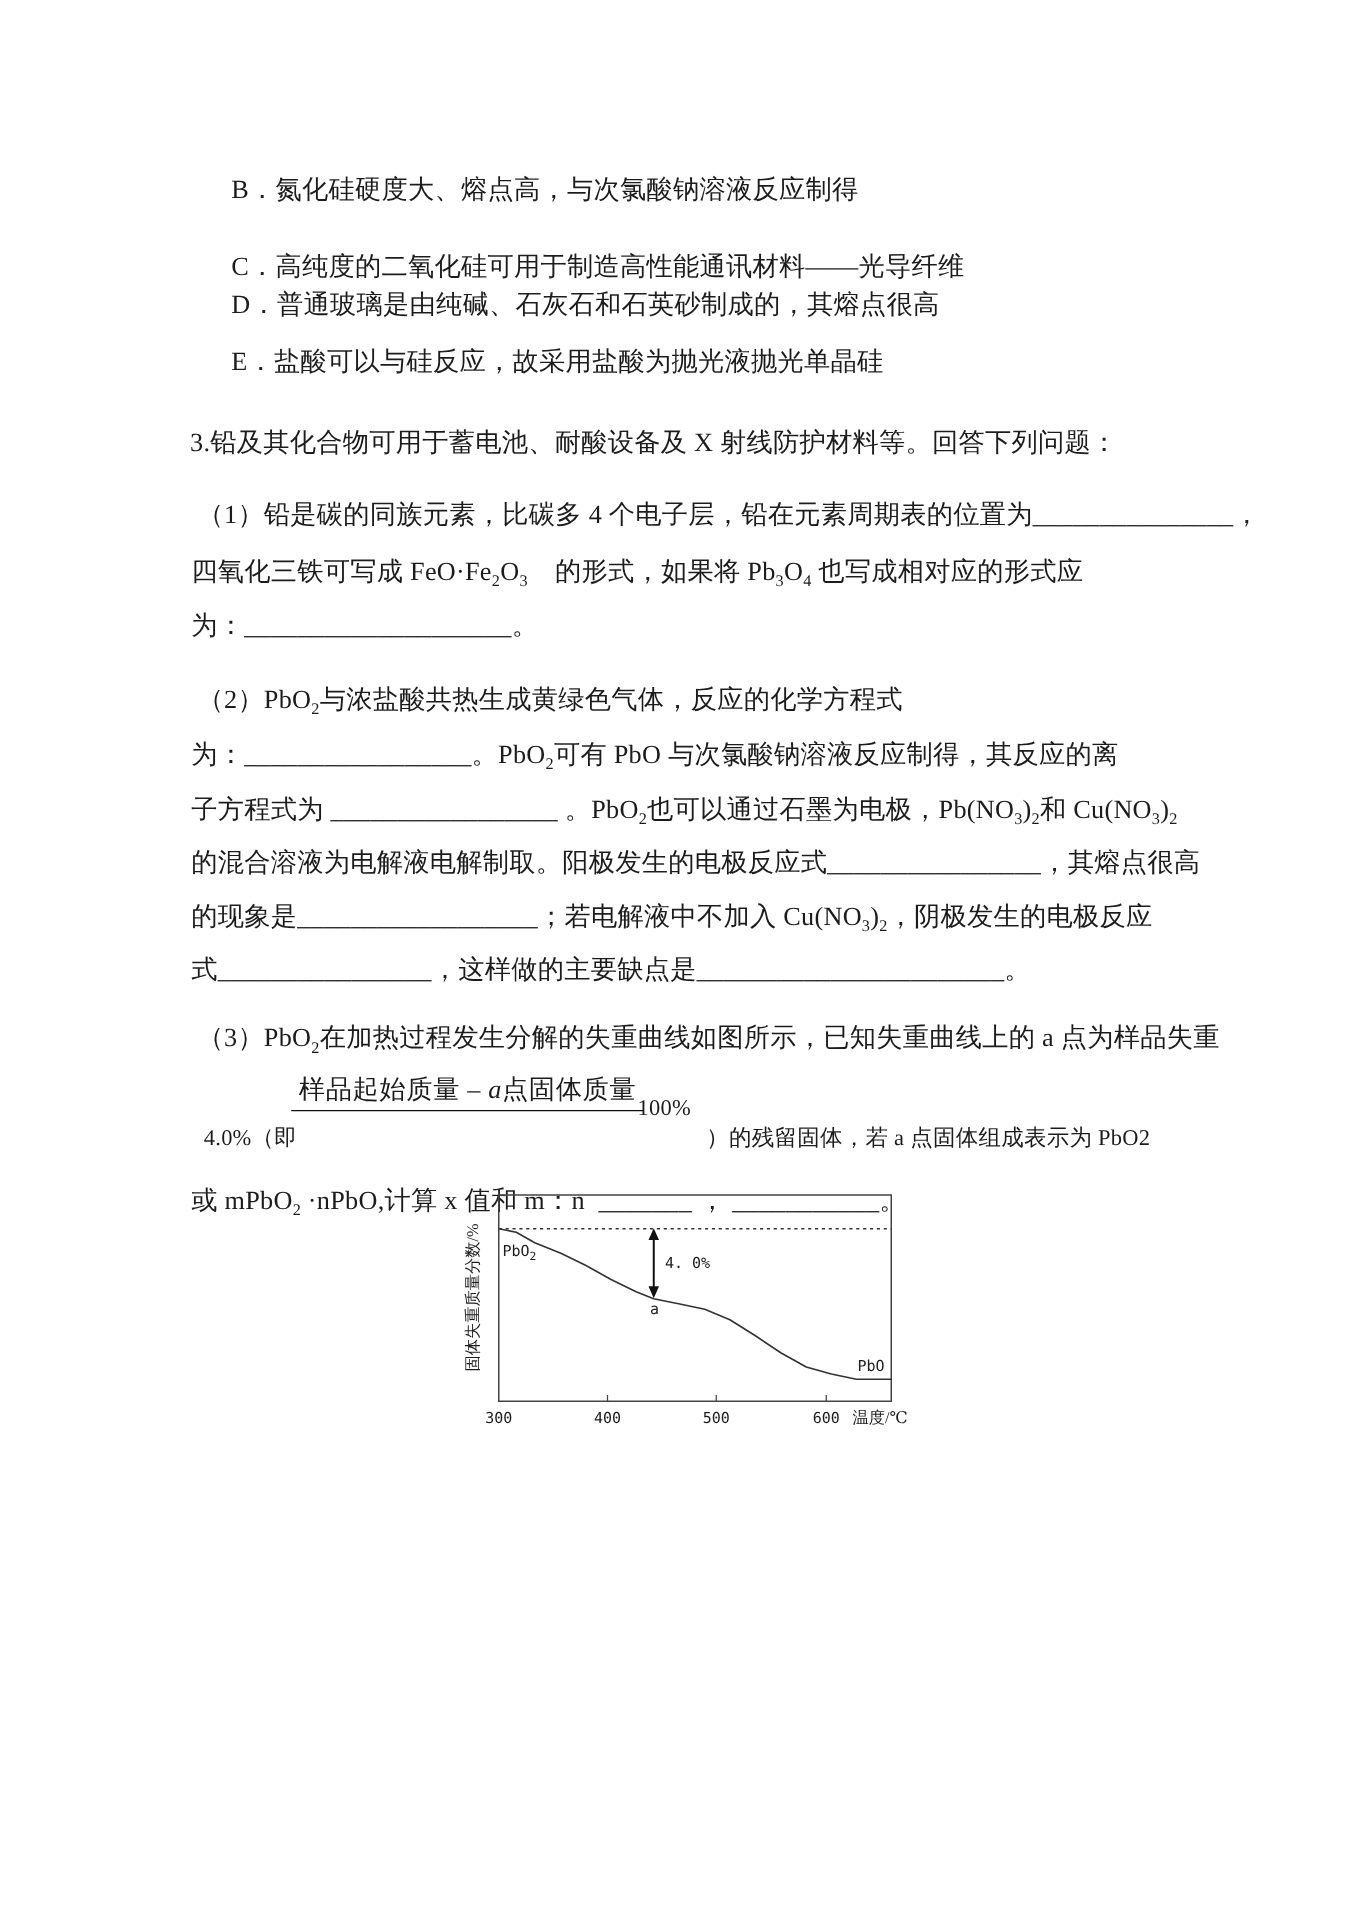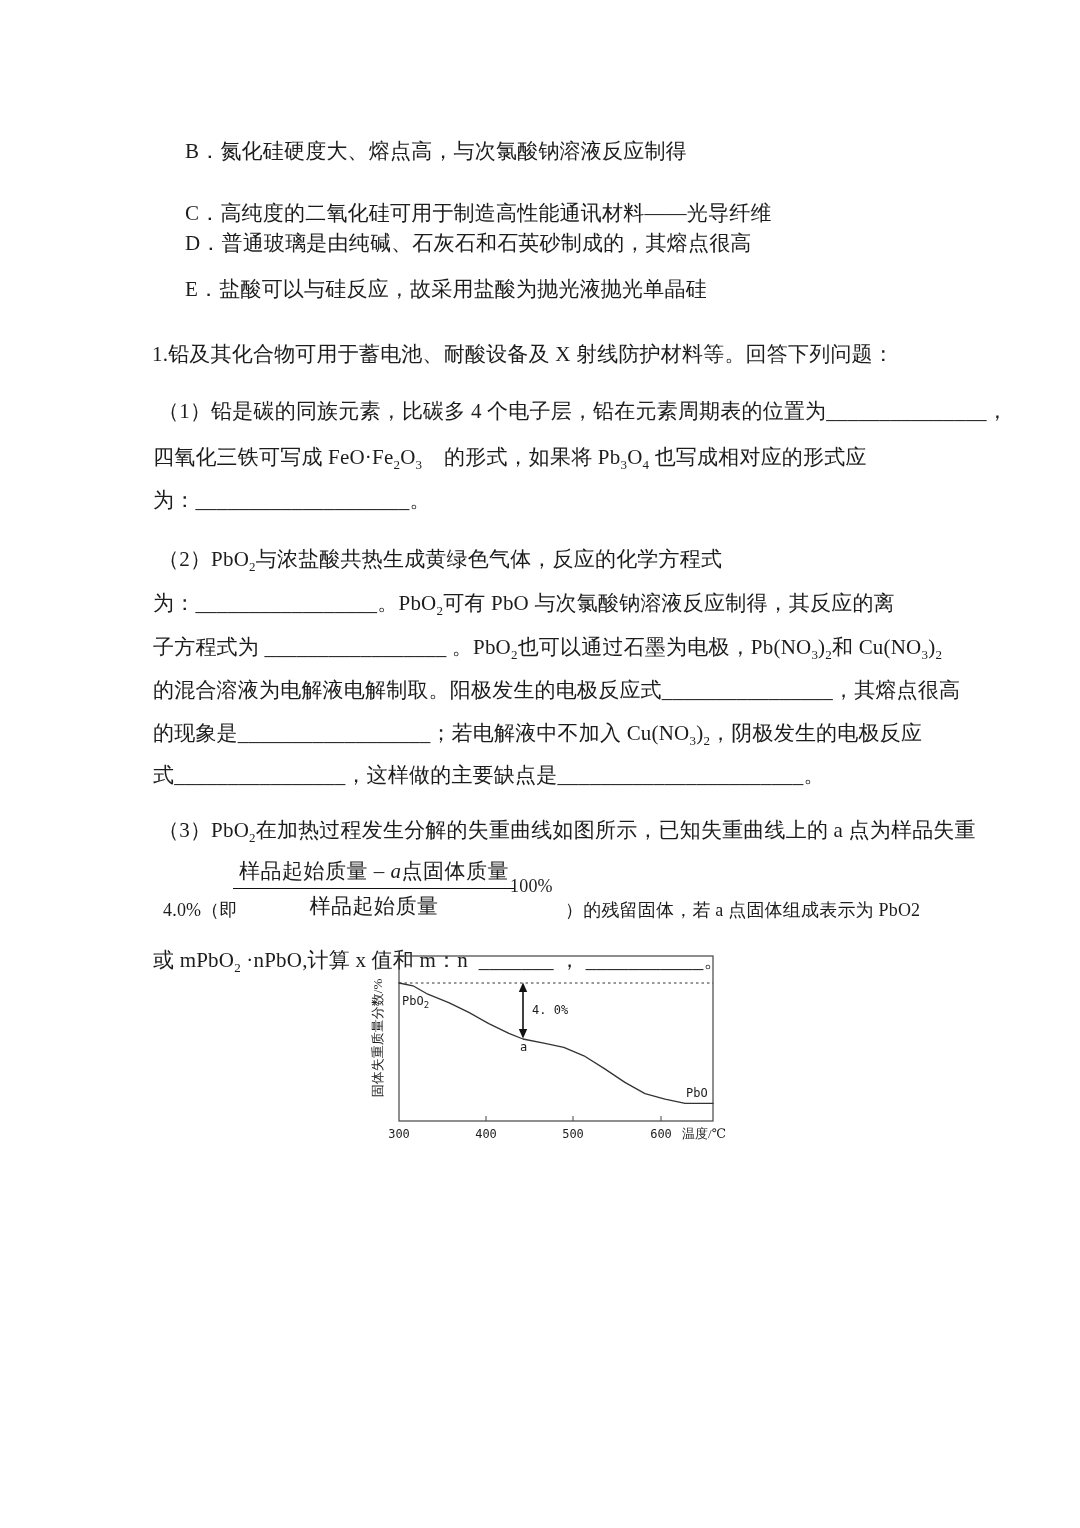--- a/index.html
+++ b/index.html
@@ -28,39 +28,38 @@
   .cjk-small{font-family:"Liberation Serif","DejaVu Serif",serif;font-size:13px;}
 </style>
 </head>
 <body>
 
 <div class="line" style="top:138px;left:185px">B．氮化硅硬度大、熔点高，与次氯酸钠溶液反应制得</div>
 <div class="line" style="top:200px;left:185px">C．高纯度的二氧化硅可用于制造高性能通讯材料——光导纤维</div>
 <div class="line" style="top:230px;left:185px">D．普通玻璃是由纯碱、石灰石和石英砂制成的，其熔点很高</div>
 <div class="line" style="top:276px;left:185px">E．盐酸可以与硅反应，故采用盐酸为抛光液抛光单晶硅</div>
 
-<div class="line" style="top:341px;left:152px">1.铅及其化合物可用于蓄电池、耐酸设备及 X 射线防护材料等。回答下列问题：</div>
+<div class="line" style="top:341px;left:152px">3.铅及其化合物可用于蓄电池、耐酸设备及 X 射线防护材料等。回答下列问题：</div>
 
 <div class="line" style="top:398px;left:158px">（1）铅是碳的同族元素，比碳多 4 个电子层，铅在元素周期表的位置为_______________，</div>
 <div class="line" style="top:444px;left:153px">四氧化三铁可写成 FeO·Fe<sub>2</sub>O<sub>3</sub>&nbsp;&nbsp;&nbsp;&nbsp;的形式，如果将 Pb<sub>3</sub>O<sub>4</sub> 也写成相对应的形式应</div>
 <div class="line" style="top:487px;left:153px">为：____________________。</div>
 
 <div class="line" style="top:546px;left:158px">（2）PbO<sub>2</sub>与浓盐酸共热生成黄绿色气体，反应的化学方程式</div>
 <div class="line" style="top:590px;left:153px">为：_________________。PbO<sub>2</sub>可有 PbO 与次氯酸钠溶液反应制得，其反应的离</div>
 <div class="line" style="top:634px;left:153px">子方程式为 _________________ 。PbO<sub>2</sub>也可以通过石墨为电极，Pb(NO<sub>3</sub>)<sub>2</sub>和 Cu(NO<sub>3</sub>)<sub>2</sub></div>
 <div class="line" style="top:677px;left:153px">的混合溶液为电解液电解制取。阳极发生的电极反应式________________，其熔点很高</div>
 <div class="line" style="top:720px;left:153px">的现象是__________________；若电解液中不加入 Cu(NO<sub>3</sub>)<sub>2</sub>，阴极发生的电极反应</div>
 <div class="line" style="top:762px;left:153px">式________________，这样做的主要缺点是_______________________。</div>
 
 <div class="line" style="top:817px;left:158px">（3）PbO<sub>2</sub>在加热过程发生分解的失重曲线如图所示，已知失重曲线上的 a 点为样品失重</div>
 
 <span class="formula-prefix" style="top:898px;left:163px">4.0%（即</span>
 <span class="fraction" style="top:857px;left:233px">
   <span class="frac-num" style="display:block">样品起始质量 – <i>a</i>点固体质量</span>
-  <span class="frac-den" style="display:block">样品起始质量</span>
 </span>
 <span class="formula-mult" style="top:876px;left:510px">100%</span>
 <span class="formula-suffix" style="top:898px;left:565px">）的残留固体，若 a 点固体组成表示为 PbO2</span>
 
 <div class="line" style="top:947px;left:153px">或 mPbO<sub>2</sub> ·nPbO,计算 x 值和 m：n&nbsp;&nbsp;_______&nbsp;，&nbsp;___________。</div>
 
 <div class="figure-wrap">
 <svg width="400" height="220" viewBox="0 0 400 220">
 
   <rect x="29" y="8" width="314" height="165" fill="none" stroke="#444" stroke-width="1.2"></rect>

